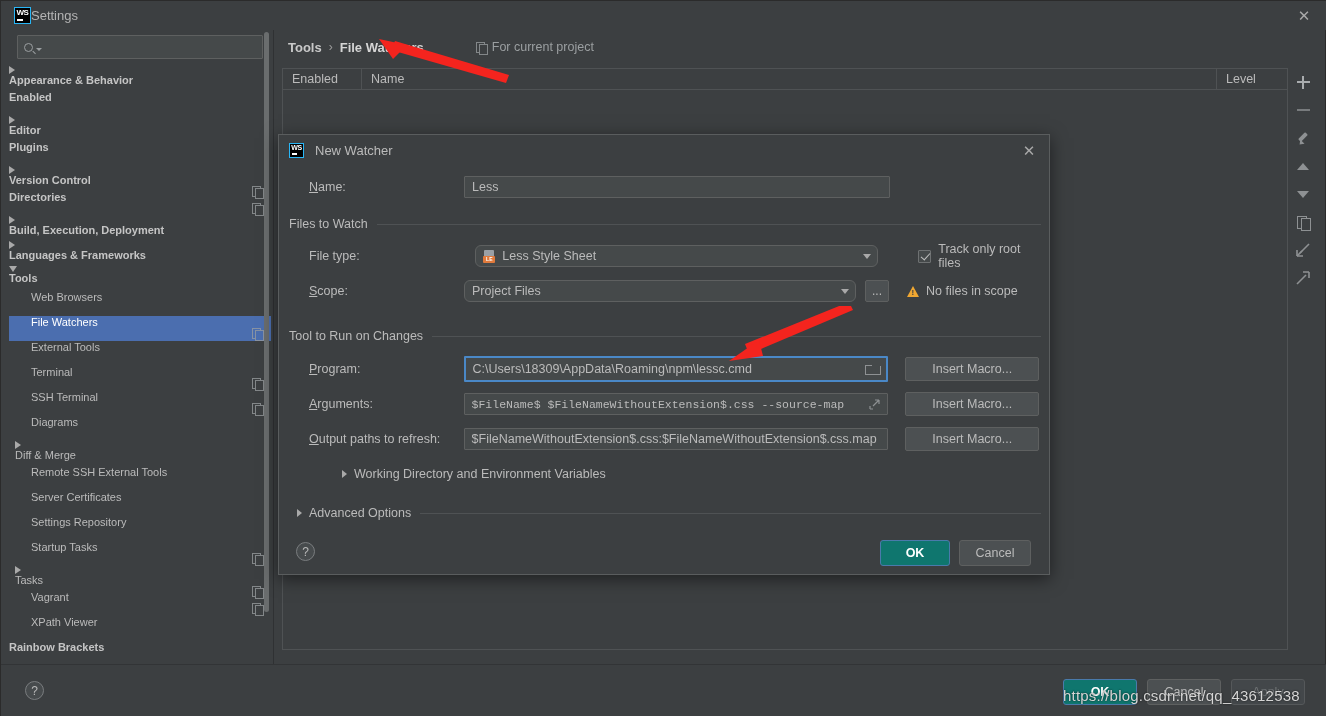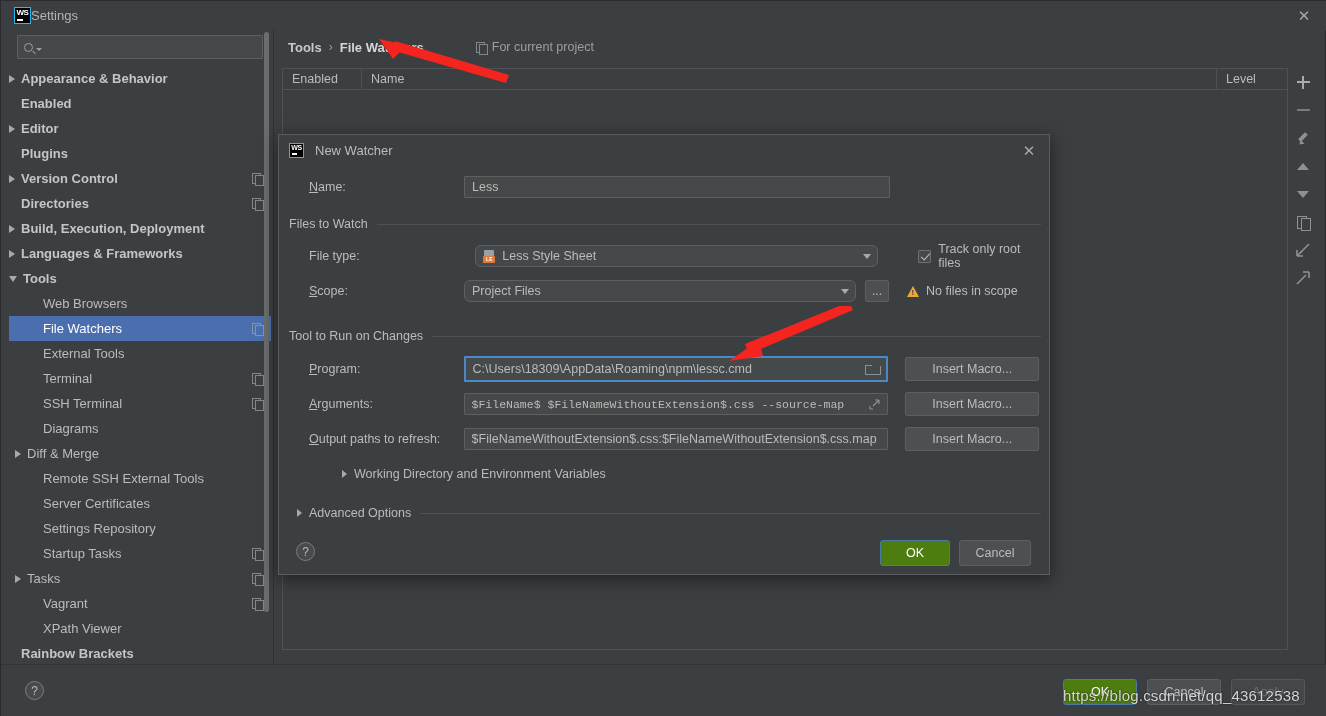--- a/index.html
+++ b/index.html
@@ -75,23 +75,23 @@
     background: transparent; border: none; outline: none;
     color: #bbbbbb; font-size: 12px; font-family: "Liberation Sans", sans-serif;
     flex: 1; margin-left: 4px;
   }
 
   #tree {
     position: absolute; left: 0; top: 36px; width: 262px; height: 598px;
     overflow: hidden;
   }
   .tree-row {
-    height: 25px; display: flex; align-items: center;
-    font-size: 13px; color: #bbbbbb; position: relative;
-    padding-right: 8px; cursor: default;
+    height: 25px; display: flex; 
+    font-size: 11px; color: #bbbbbb; position: relative;
+    padding-right: 8px; cursor: default; flex-direction: column;
   }
   .tree-row.selected { background: #4b6eaf; color: #ffffff; }
   .tree-row.bold { font-weight: bold; color: #c5c5c5; }
   .tri {
     width: 0; height: 0; flex: none; margin-right: 6px;
   }
   .tri.right {
     border-top: 4.5px solid transparent; border-bottom: 4.5px solid transparent;
     border-left: 6px solid #a9a9a9;
   }
@@ -316,21 +316,21 @@
   .help-circle {
     width: 19px; height: 19px; border-radius: 50%; border: 1px solid #7a7d7f;
     background: #474b4d; color: #b9b9b9; font-size: 12px;
     display: flex; align-items: center; justify-content: center; cursor: pointer;
   }
   .btn {
     height: 26px; border-radius: 3px; font-size: 12.5px;
     display: flex; align-items: center; justify-content: center; cursor: pointer;
     font-family: "Liberation Sans", sans-serif;
   }
-  .btn.primary { background: #4d7c0f; border: 1px solid #4a7aab; color: #ffffff; font-weight: normal; }
+  .btn.primary { background: #0f766e; border: 1px solid #4a7aab; color: #ffffff; font-weight: bold; }
   .btn.normal { background: #4c5052; border: 1px solid #5e6060; color: #bbbbbb; }
   .btn.disabled { background: #43474a; border: 1px solid #55585a; color: #6f7375; }
 
   
   #bottombar {
     position: absolute; left: 0; top: 663px; width: 1326px; height: 53px;
     background: #3c3f41; border-top: 1px solid #323436;
   }
   #watermark {
     position: absolute; left: 1062px; top: 686px;

